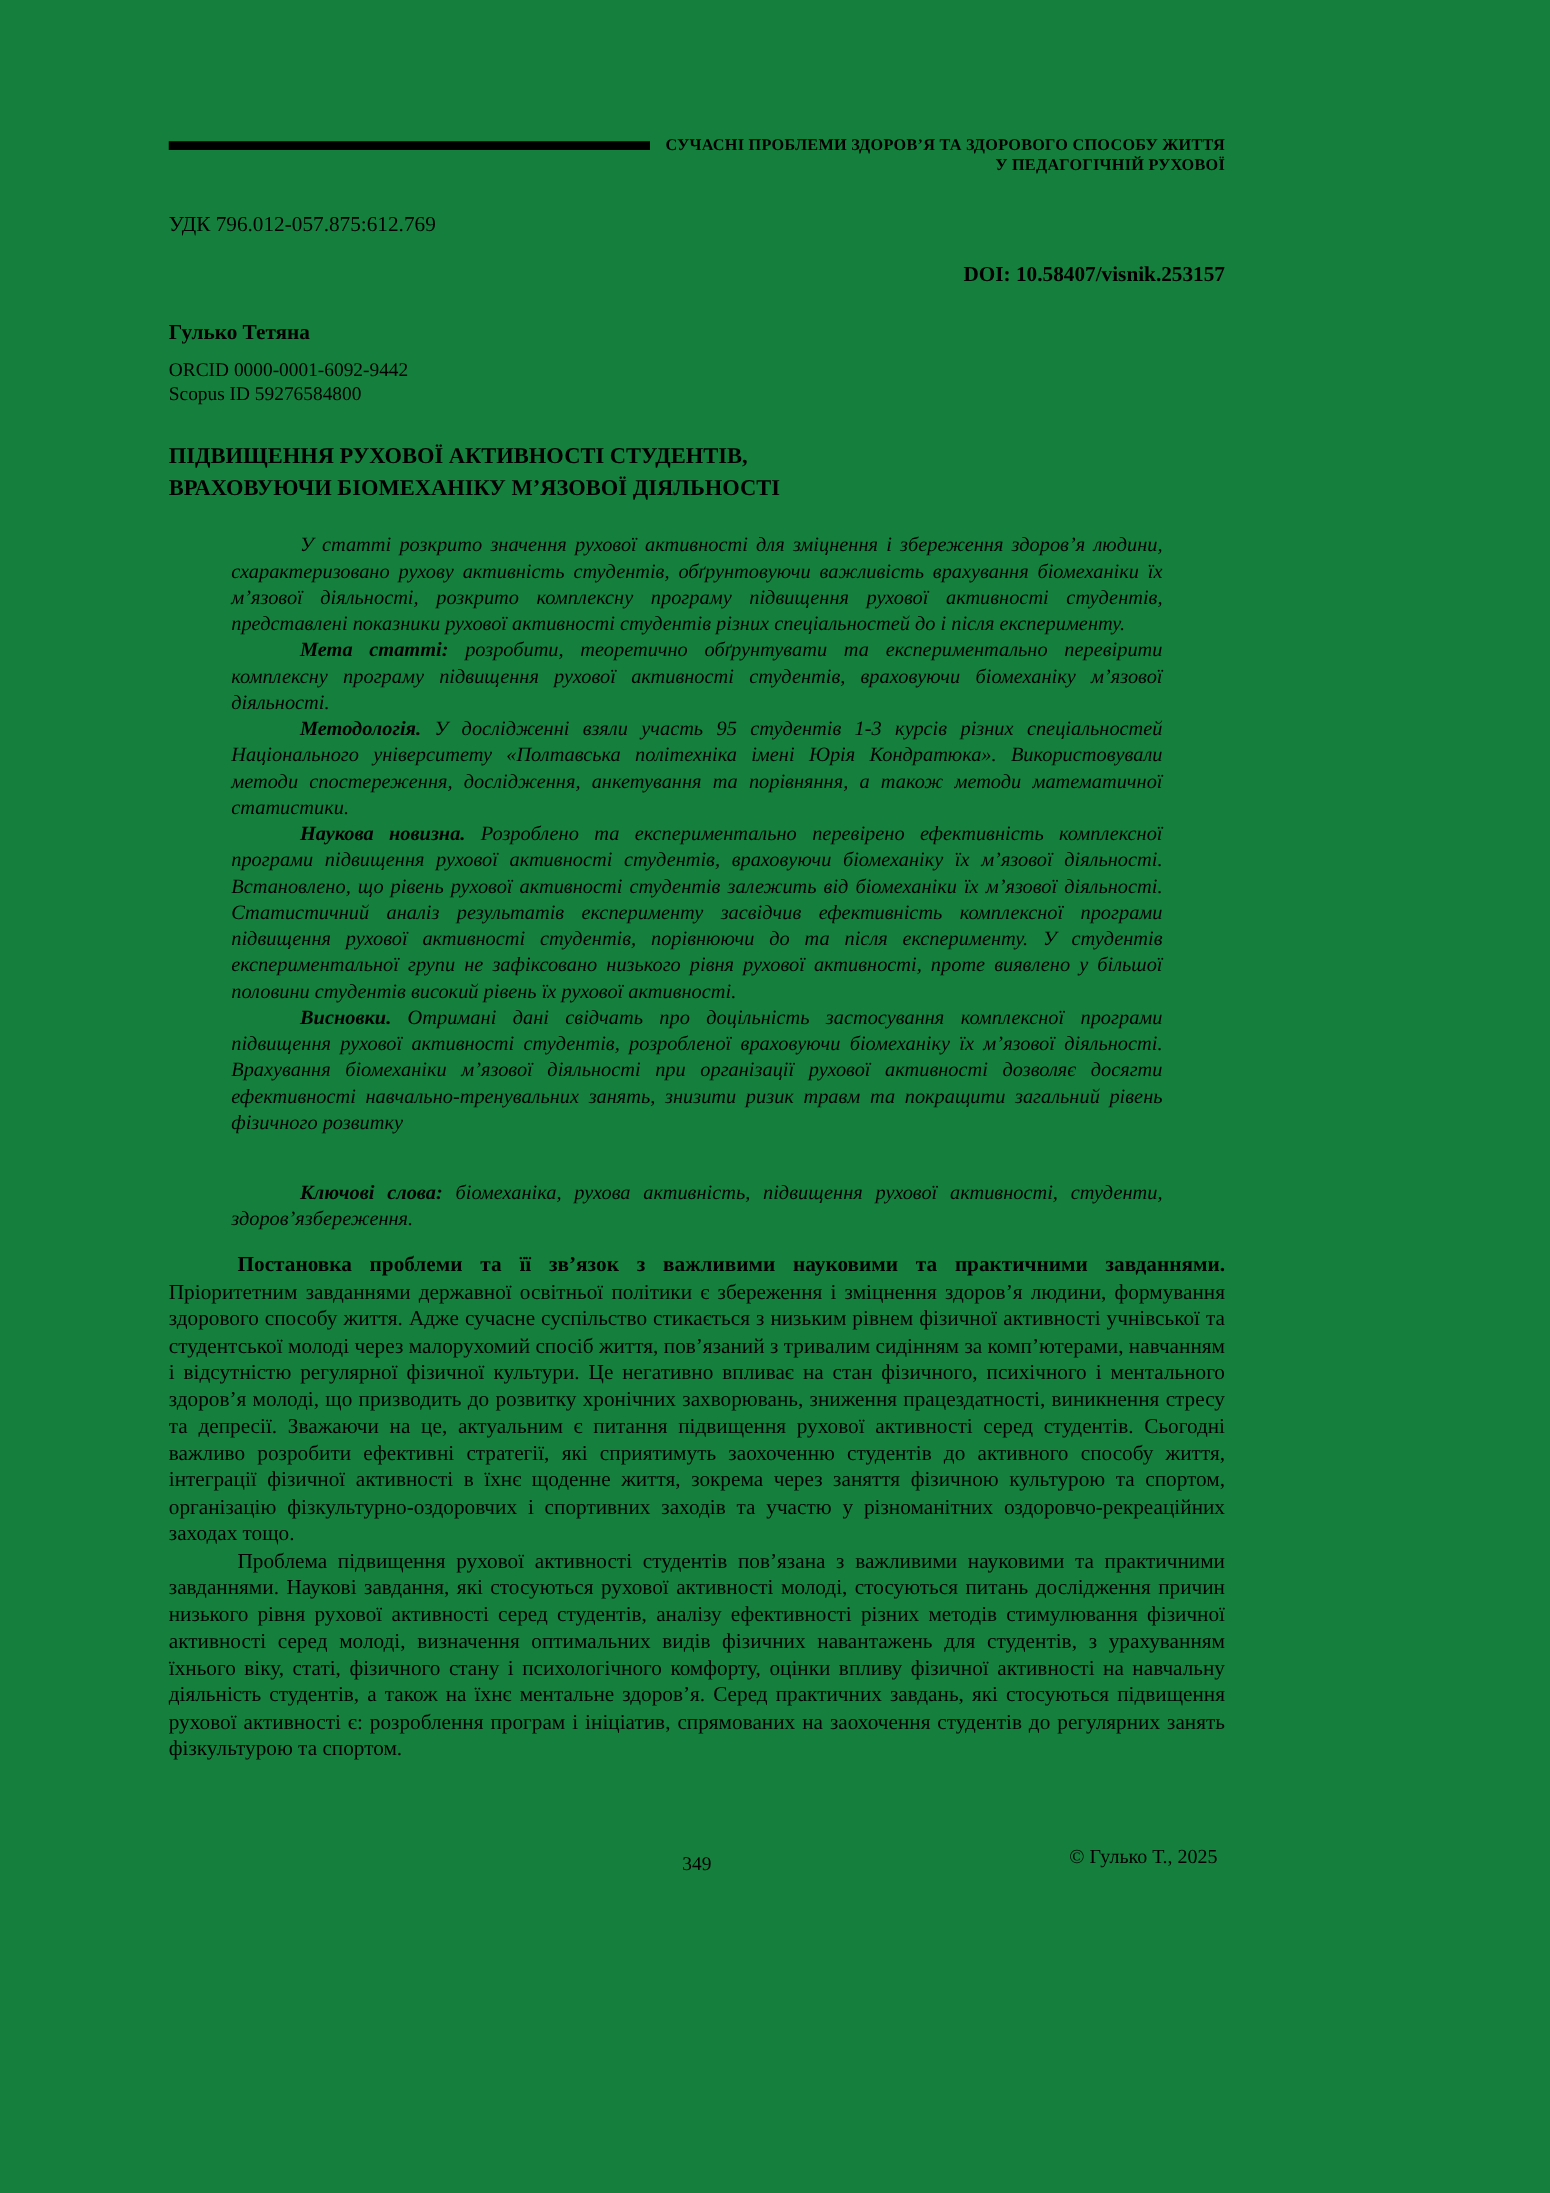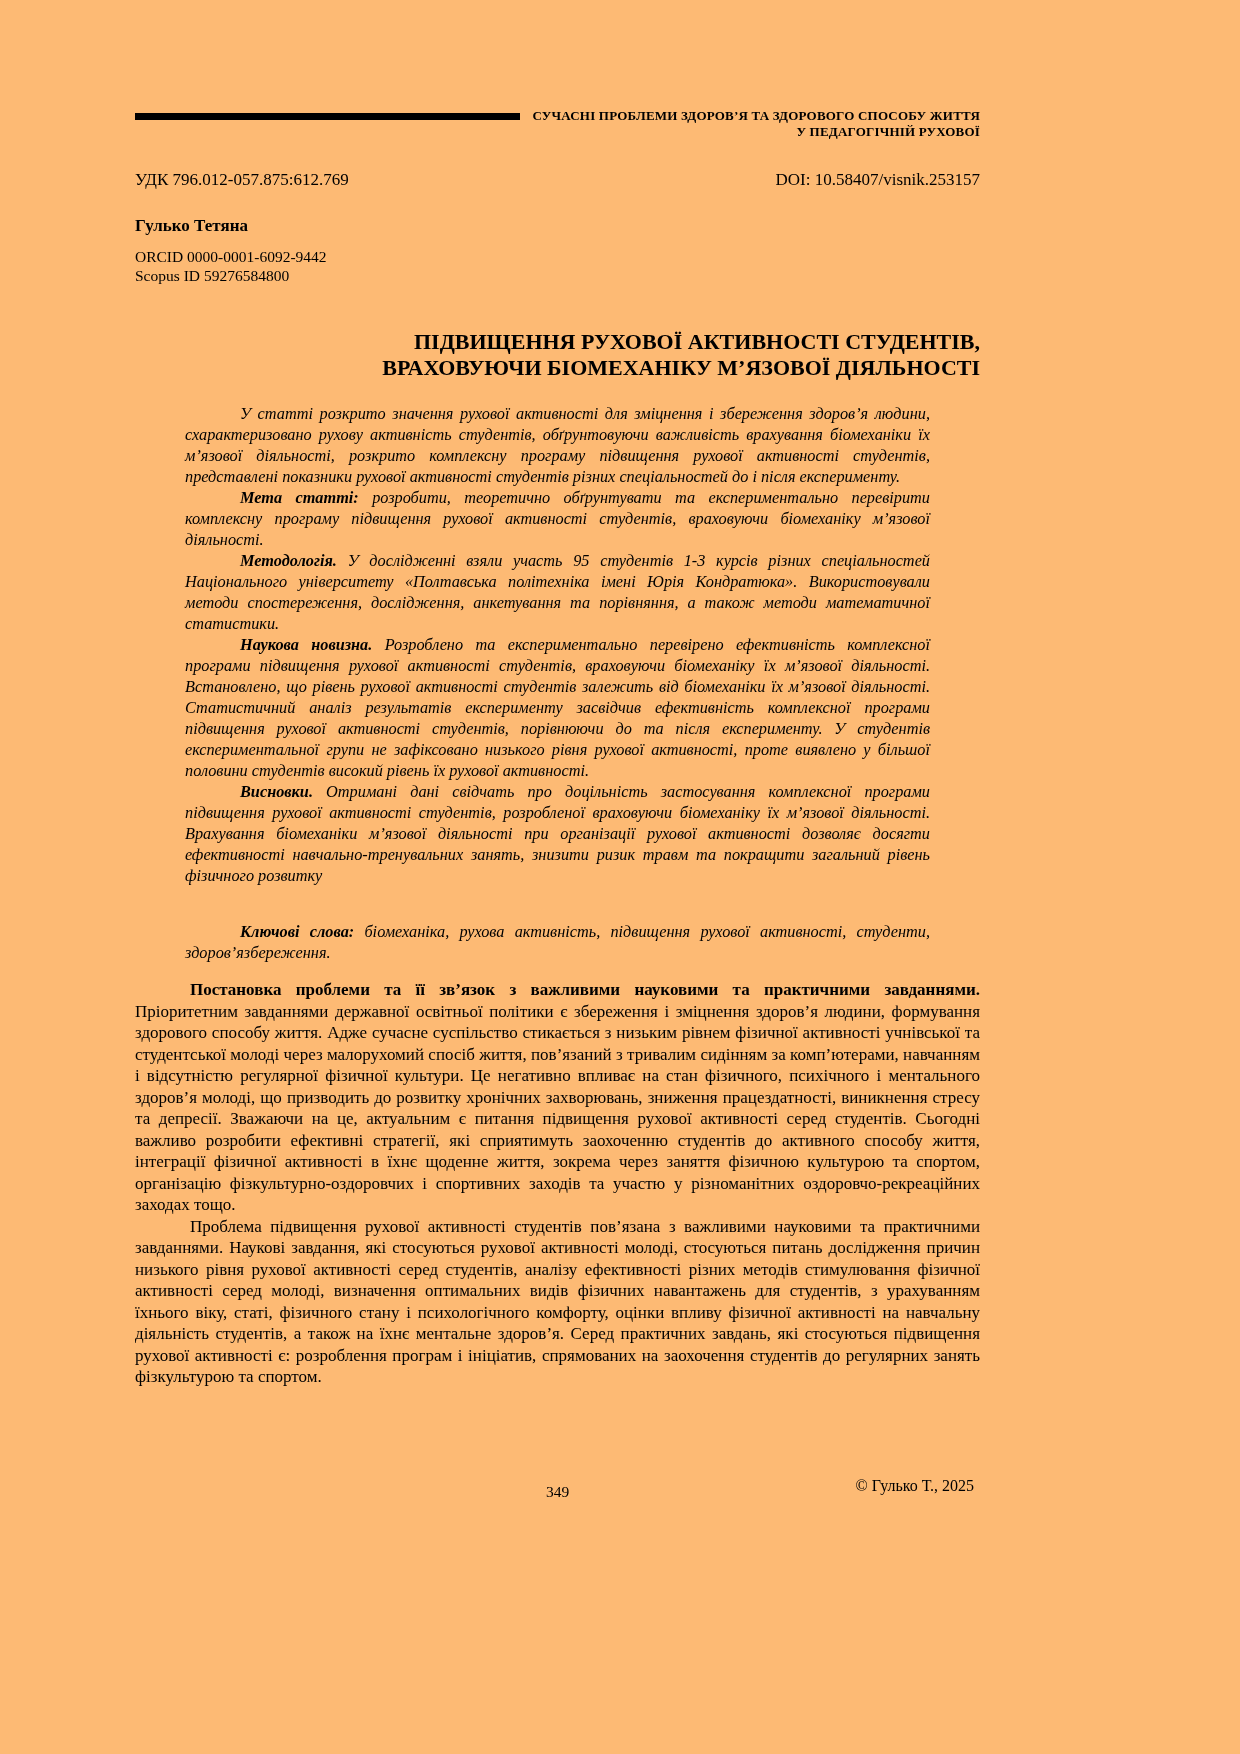--- a/index.html
+++ b/index.html
@@ -5,42 +5,42 @@
   * { margin: 0; padding: 0; box-sizing: border-box; }
   html, body { background: #ffffff; }
   body {
     width: 1240px; height: 1754px;
     font-family: "Liberation Serif", serif;
     color: #000000;
   }
   .page {
     position: relative;
     width: 1240px; height: 1754px;
-    background: #fdba74;
+    background: #15803d;
     overflow: hidden;
   }
   .content {
     position: absolute;
     left: 135px; top: 108px;
     width: 845px;
   }
   
   .running-head { display: flex; align-items: flex-start; }
   .head-bar { flex: 1 1 auto; height: 7px; background: #000000; margin: 5px 12px 0 0; }
   .head-text { text-align: right; font-weight: 700; font-size: 13px; line-height: 16px; letter-spacing: .2px; white-space: nowrap; }
   
   .meta-row { display: flex; justify-content: space-between; margin-top: 30px; font-size: 17px; line-height: 20px; }
-  .doi { font-weight: 400; }
+  .doi { font-weight: 700; margin-top: 40px; }
   
   .author { text-align: left; }
   .author-name { margin-top: 26px; font-weight: 700; font-size: 17px; line-height: 20px; }
   .author-ids { margin-top: 12px; font-size: 15.5px; line-height: 18.5px; }
   .author-aff { margin-top: 10px; font-size: 15.5px; line-height: 19px; }
   
-  .article-title { margin-top: 44px; text-align: right; font-weight: 700; font-size: 22px; line-height: 26px; }
+  .article-title { margin-top: 26px; text-align: left; font-weight: 700; font-size: 18px; line-height: 26px; }
   
   .abstract { margin-top: 22px; padding: 0 50px; font-style: italic; font-size: 16.3px; line-height: 21px; text-align: justify; }
   .abstract p { text-indent: 55px; }
   .abstract .lead { font-weight: 700; }
   .keywords { margin-top: 35px; }
   
   .body-text { margin-top: 16px; font-size: 17px; line-height: 21.5px; text-align: justify; }
   .body-text p { text-indent: 55px; }
   .body-text .lead { font-weight: 700; }
   

